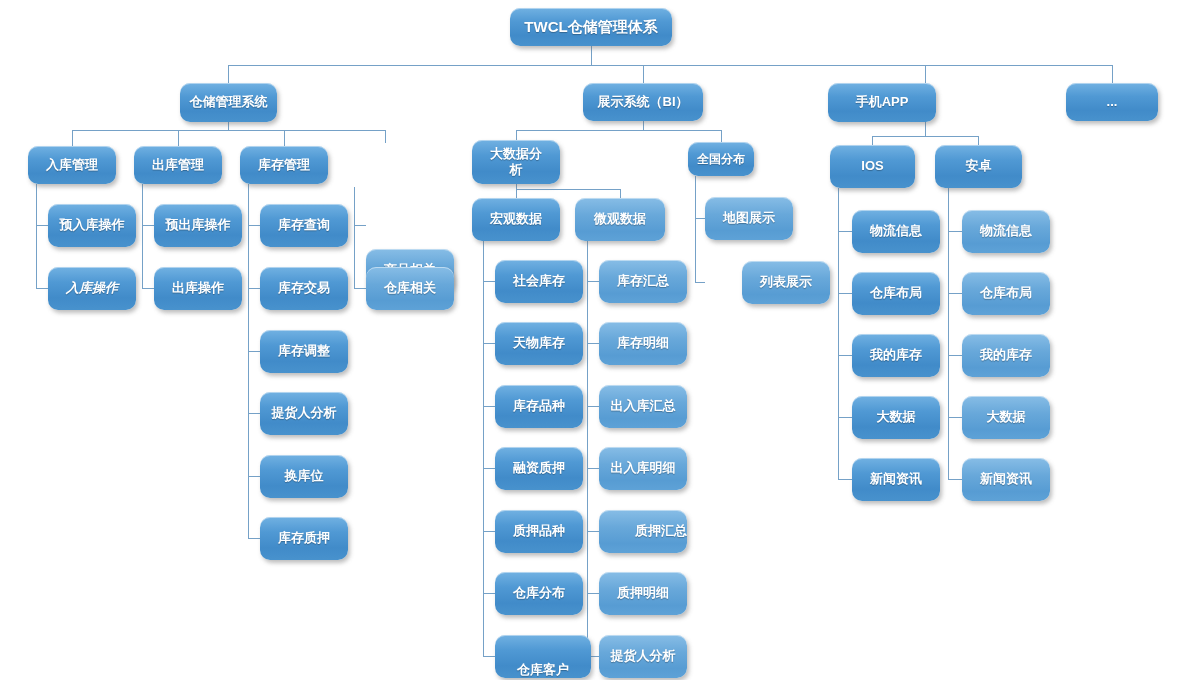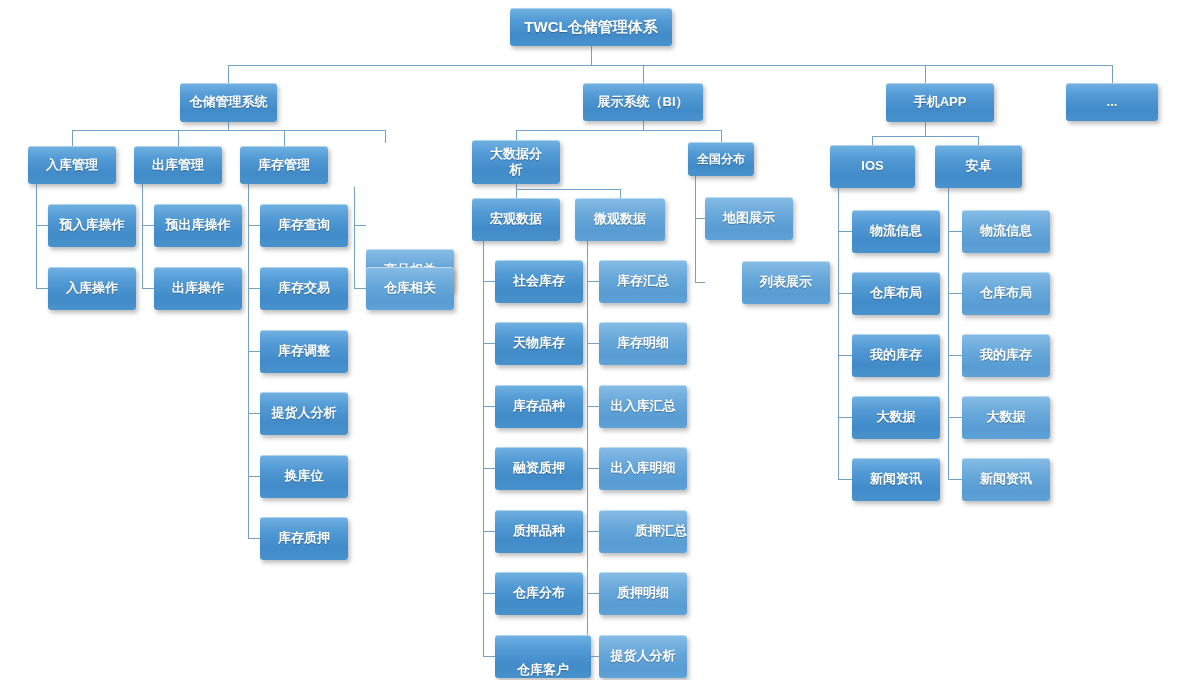--- a/index.html
+++ b/index.html
@@ -16,21 +16,21 @@
     overflow: hidden;
   }
   .node {
     position: absolute;
     display: flex;
     align-items: center;
     justify-content: center;
     text-align: center;
     color: #ffffff;
     font-weight: bold;
-    border-radius: 3px;
+    border-radius: 10px;
     background: linear-gradient(180deg, #71b1e2 0%, #5099d4 35%, #418bc9 72%, #4892cd 100%);
     box-shadow: inset 0 1px 0 rgba(255,255,255,0.45), 2px 3px 4px rgba(110,110,110,0.45);
     text-shadow: 0 1px 1px rgba(0,0,0,0.28);
     line-height: 1.25;
     box-sizing: border-box;
   }
   .node.light {
     background: linear-gradient(180deg, #87bde6 0%, #68a8da 40%, #579cd3 78%, #5ea2d7 100%);
   }
   .node span { display: inline-block; }
@@ -116,39 +116,39 @@
     <div class="line" style="left: 947.5px; top: 478.5px; width: 14px; height: 1.4px;"></div>
     <div class="node" style="left: 510px; top: 8px; width: 162px; height: 38px; font-size: 15px;">
       <span>TWCL仓储管理体系</span>
     </div>
     <div class="node" style="left: 180px; top: 83px; width: 97px; height: 39px; font-size: 13px;">
       <span>仓储管理系统</span>
     </div>
     <div class="node" style="left: 583px; top: 83px; width: 120px; height: 38px; font-size: 13px;">
       <span>展示系统（BI）</span>
     </div>
-    <div class="node" style="left: 886px; top: 83px; width: 108px; height: 39px; font-size: 13px;">
+    <div class="node" style="left: 828px; top: 83px; width: 108px; height: 39px; font-size: 13px;">
       <span>手机APP</span>
     </div>
     <div class="node" style="left: 1066px; top: 83px; width: 92px; height: 38px; font-size: 13px;">
       <span>...</span>
     </div>
     <div class="node" style="left: 28px; top: 146px; width: 88px; height: 38px; font-size: 13px;">
       <span>入库管理</span>
     </div>
     <div class="node" style="left: 134px; top: 146px; width: 88px; height: 38px; font-size: 13px;">
       <span>出库管理</span>
     </div>
     <div class="node" style="left: 240px; top: 146px; width: 88px; height: 38px; font-size: 13px;">
       <span>库存管理</span>
     </div>
     <div class="node" style="left: 48px; top: 204px; width: 88px; height: 43px; font-size: 13px;">
       <span>预入库操作</span>
     </div>
-    <div class="node" style="left: 48px; top: 267px; width: 88px; height: 43px; font-size: 13px;">
+    <div class="node" style="left: 48px; top: 267px; width: 88px; height: 43px; font-size: 13px; font-style: italic;">
       <span>入库操作</span>
     </div>
     <div class="node" style="left: 154px; top: 204px; width: 88px; height: 43px; font-size: 13px;">
       <span>预出库操作</span>
     </div>
     <div class="node" style="left: 154px; top: 267px; width: 88px; height: 43px; font-size: 13px;">
       <span>出库操作</span>
     </div>
     <div class="node" style="left: 260px; top: 204px; width: 88px; height: 43px; font-size: 13px;">
       <span>库存查询</span>

